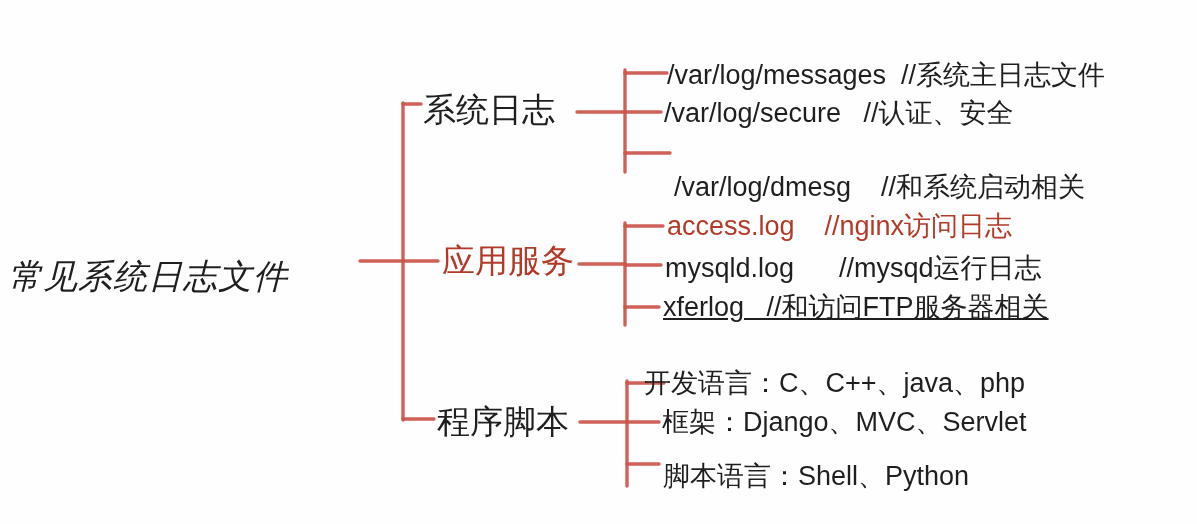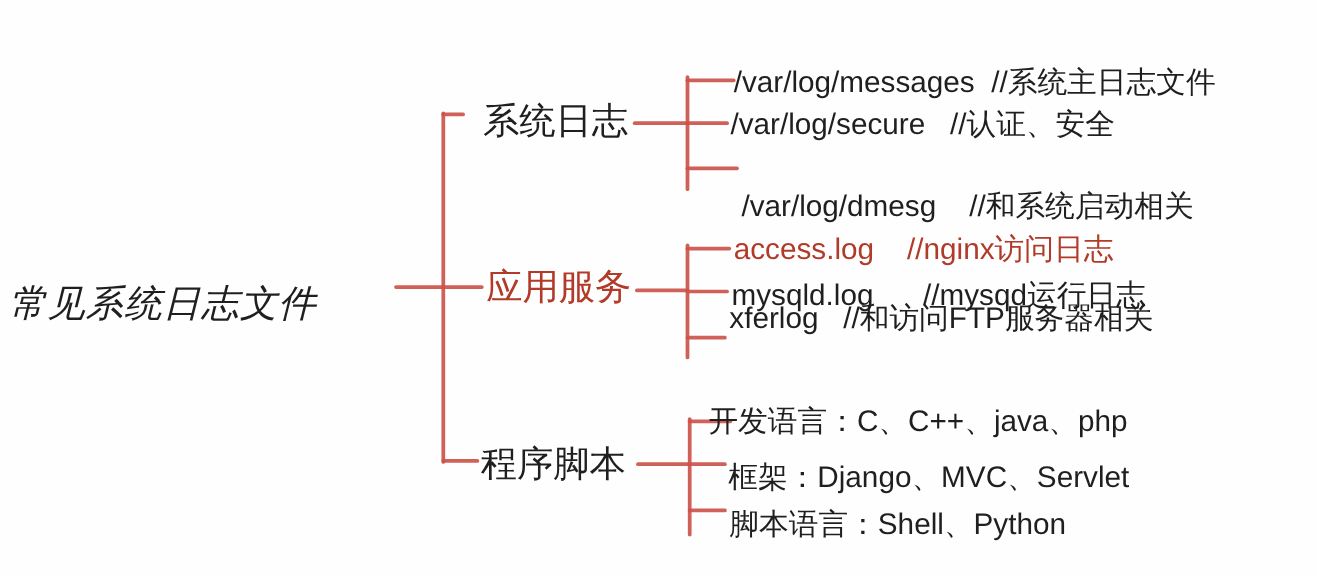--- a/index.html
+++ b/index.html
@@ -90,37 +90,37 @@
 
     <path d="M580 422 H627"></path>
     <path d="M627 381 V486"></path>
     <path d="M627 383 H664"></path>
     <path d="M627 422 H659"></path>
     <path d="M627 464 H659"></path>
   </svg>
 
   <div class="root-title">常见系统日志文件</div>
 
-  <div class="branch-label" style="left:423px; top:91px;margin-left:16px;" data-color="black">系统日志</div>
+  <div class="branch-label" style="left:423px; top:91px;" data-color="black">系统日志</div>
 
   <div class="branch-label" style="left:442px; top:242px;text-align:center;" data-color="red">应用服务</div>
 
   <div class="branch-label" style="left:437px; top:403px;" data-color="black">程序脚本</div>
 
   <div class="leaf" style="left:667px; top:59px;" data-color="black">/var/log/messages  //系统主日志文件</div>
 
   <div class="leaf" style="left:664px; top:97px;text-align:right;" data-color="black">/var/log/secure   //认证、安全</div>
 
   <div class="leaf" style="left:674px; top:138px;margin-top:33px;" data-color="black">/var/log/dmesg    //和系统启动相关</div>
 
   <div class="leaf" style="left:667px; top:210px;" data-color="red">access.log    //nginx访问日志</div>
 
   <div class="leaf" style="left:665px; top:252px;" data-color="black">mysqld.log      //mysqd运行日志</div>
 
-  <div class="leaf" style="left:663px; top:273px;" data-color="black">xferlog   //和访问FTP服务器相关</div>
+  <div class="leaf" style="left:663px; top:291px;text-decoration:underline;" data-color="black">xferlog   //和访问FTP服务器相关</div>
 
   <div class="leaf" style="left:644px; top:367px;" data-color="black">开发语言：C、C++、java、php</div>
 
-  <div class="leaf" style="left:662px; top:418px;text-align:right;" data-color="black">框架：Django、MVC、Servlet</div>
+  <div class="leaf" style="left:662px; top:406px;text-align:right;" data-color="black">框架：Django、MVC、Servlet</div>
 
   <div class="leaf" style="left:663px; top:460px;" data-color="black">脚本语言：Shell、Python</div>
 
 </div>
 
 </body></html>

